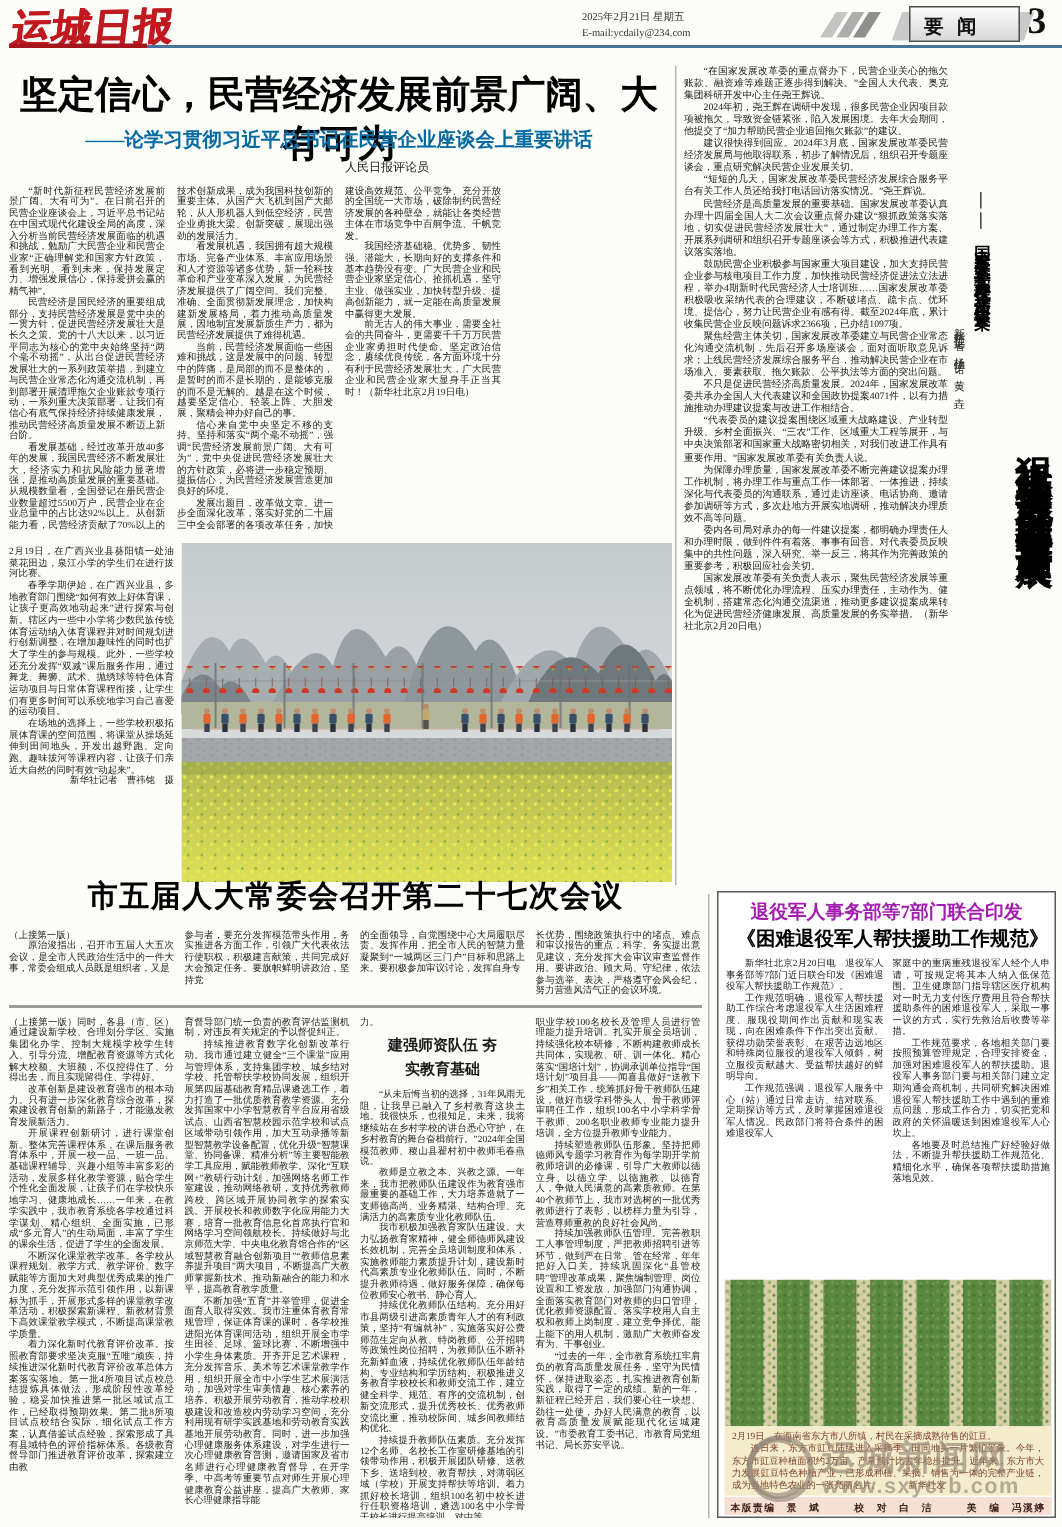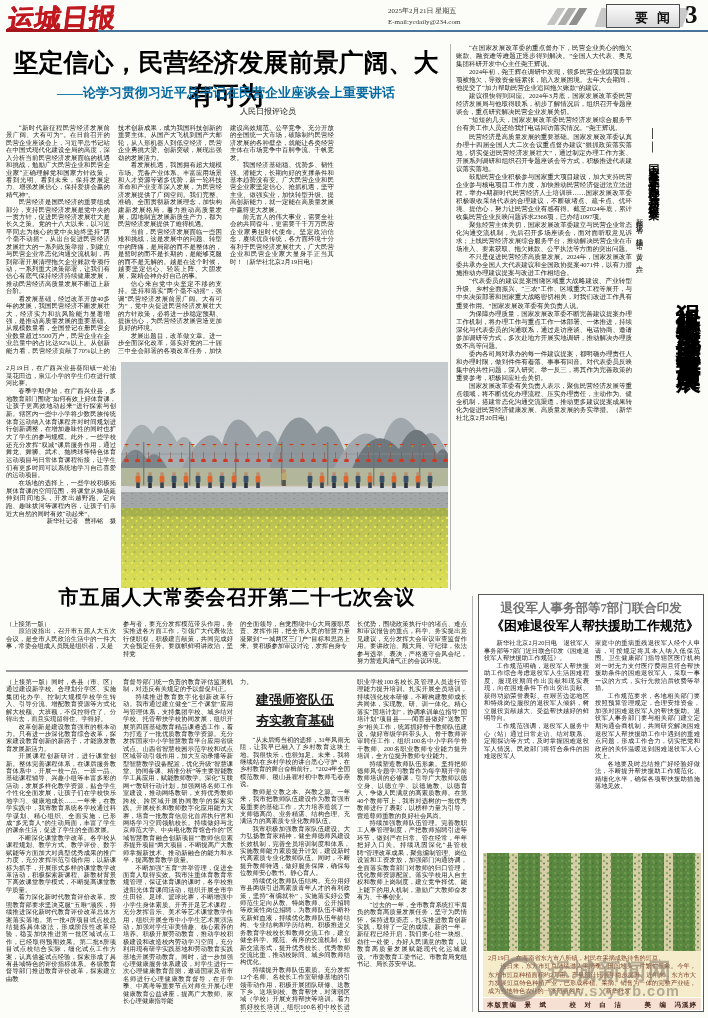--- a/index.html
+++ b/index.html
@@ -12,37 +12,37 @@
   .masthead{position:absolute;left:8px;top:1px;font:bold 26px "Liberation Serif",serif;
             color:#c0191f;transform:skewX(-8deg) rotate(-1deg);letter-spacing:1px;
             text-shadow:0.6px 0 #c0191f,0 0.4px #c0191f;}
   .mast-rule-red{position:absolute;left:6px;top:29px;width:92px;height:3px;background:#a5161c;}
   .mast-rule-blue{position:absolute;left:98px;top:30px;width:610px;height:2px;background:#47749b;}
   .date-block{position:absolute;left:388px;top:6px;font-size:7px;line-height:1.6;color:#333;font-family:Liberation Serif, serif;}
   .slashes{position:absolute;left:552px;top:8px;}
   .slashes span{display:inline-block;width:8px;height:17px;transform:skewX(-32deg);margin-right:3px;}
   .section-shadow{position:absolute;left:598px;top:8px;width:88px;height:19px;background:#c9c9c9;transform:skewX(-20deg);}
   .section-box{position:absolute;left:606px;top:4px;width:74px;height:24px;border:1px solid #4e4e4e;
-               background:linear-gradient(180deg,#fbfbfb,#d8d8d8);text-align:right;
+               background:linear-gradient(180deg,#fbfbfb,#d8d8d8);text-align:left;
                font:bold 13px "Liberation Sans",sans-serif;letter-spacing:9px;padding-top:4px;padding-left:9px;color:#111;}
   .page-num{position:absolute;left:685px;top:1px;font:bold 25px "Liberation Serif",serif;color:#111;}
 
   
   .art p{text-indent:2em;text-align:justify;}
   .art p.noindent{text-indent:0;}
   .art p.align-r{text-indent:0;text-align:right;}
   .art p.subhead{text-indent:0;text-align:center;font-weight:bold;
                  font-family:"Liberation Sans",sans-serif;line-height:1.55;margin:5px 0;padding:0 14px;}
 
   
   .lead-headline{position:absolute;left:6px;top:46px;width:440px;text-align:center;
                  font:bold 25px "Liberation Sans",sans-serif;letter-spacing:0px;color:#000;}
   .lead-subtitle{position:absolute;left:6px;top:84px;width:440px;text-align:center;
                  font:bold 13px "Liberation Serif",serif;color:#0369a1;}
-  .lead-byline{position:absolute;left:16px;top:106px;width:440px;text-align:right;
+  .lead-byline{position:absolute;left:6px;top:106px;width:440px;text-align:right;
                padding-right:160px;font-size:8px;color:#222;}
   .lead-cols{position:absolute;left:6px;top:124px;width:440px;height:234px;
              column-count:4;column-gap:8px;column-fill:auto;
              font-size:6.4px;line-height:1.16;overflow:hidden;}
 
   .vrule{position:absolute;width:1px;background:#b3b3b3;}
 
   
   .policy-body{position:absolute;left:456px;top:44px;width:176px;height:546px;
                font-size:6.5px;line-height:1.24;overflow:hidden;}
@@ -64,25 +64,25 @@
                   font:bold 20px "Liberation Sans",sans-serif;letter-spacing:1px;color:#000;}
   .cols4{position:absolute;display:flex;gap:7px;}
   .cols4 .col{width:110px;overflow:hidden;font-size:6.3px;line-height:1.18;}
   .renda-cols{left:6px;top:620px;width:462px;height:46px;}
   .renda-cols .col{height:46px;}
   .divider{position:absolute;left:6px;top:670px;width:462px;height:2px;background:#9b9b9b;}
 
   
   .edu-cols{left:6px;top:678px;width:462px;height:334px;}
   .edu-cols .col{height:334px;}
-  .edu-cols .subhead{font-size:13px;text-decoration:underline;}
+  .edu-cols .subhead{font-size:10px;}
 
   
   .vet-box{position:absolute;left:478px;top:594px;width:226px;height:418px;border:1px solid #5a5a5a;background:#fff;}
-  .vet-h1{position:absolute;left:0;top:5px;width:100%;text-align:center;font:bold 12.5px "Liberation Serif",serif;color:#737373;}
+  .vet-h1{position:absolute;left:0;top:5px;width:100%;text-align:center;font:bold 12.5px "Liberation Serif",serif;color:#a21caf;}
   .vet-h2{position:absolute;left:4px;top:22px;width:100%;text-align:center;font:bold 13px "Liberation Serif",serif;color:#000;}
   .vet-cols{left:5px;top:44px;width:216px;height:212px;gap:6px;}
   .vet-cols .col{width:105px;height:212px;font-size:6.3px;line-height:1.2;}
   .vet-photo{position:absolute;left:4px;top:258px;width:218px;height:98px;}
   .vet-caption{position:absolute;left:4px;top:356px;width:218px;height:46px;background:#f4eccb;
                font-size:6.2px;line-height:1.35;color:#7a3c28;padding:3px 5px;overflow:hidden;}
   .vet-caption p{text-indent:2em;text-align:justify;}
   .vet-caption p.noindent{text-indent:0;}
   .vet-credits{position:absolute;left:4px;top:403px;width:218px;height:12px;background:#f6e0d4;
                font:bold 6.5px "Liberation Sans",sans-serif;color:#40221a;text-align:center;padding-top:3px;letter-spacing:1px;}

